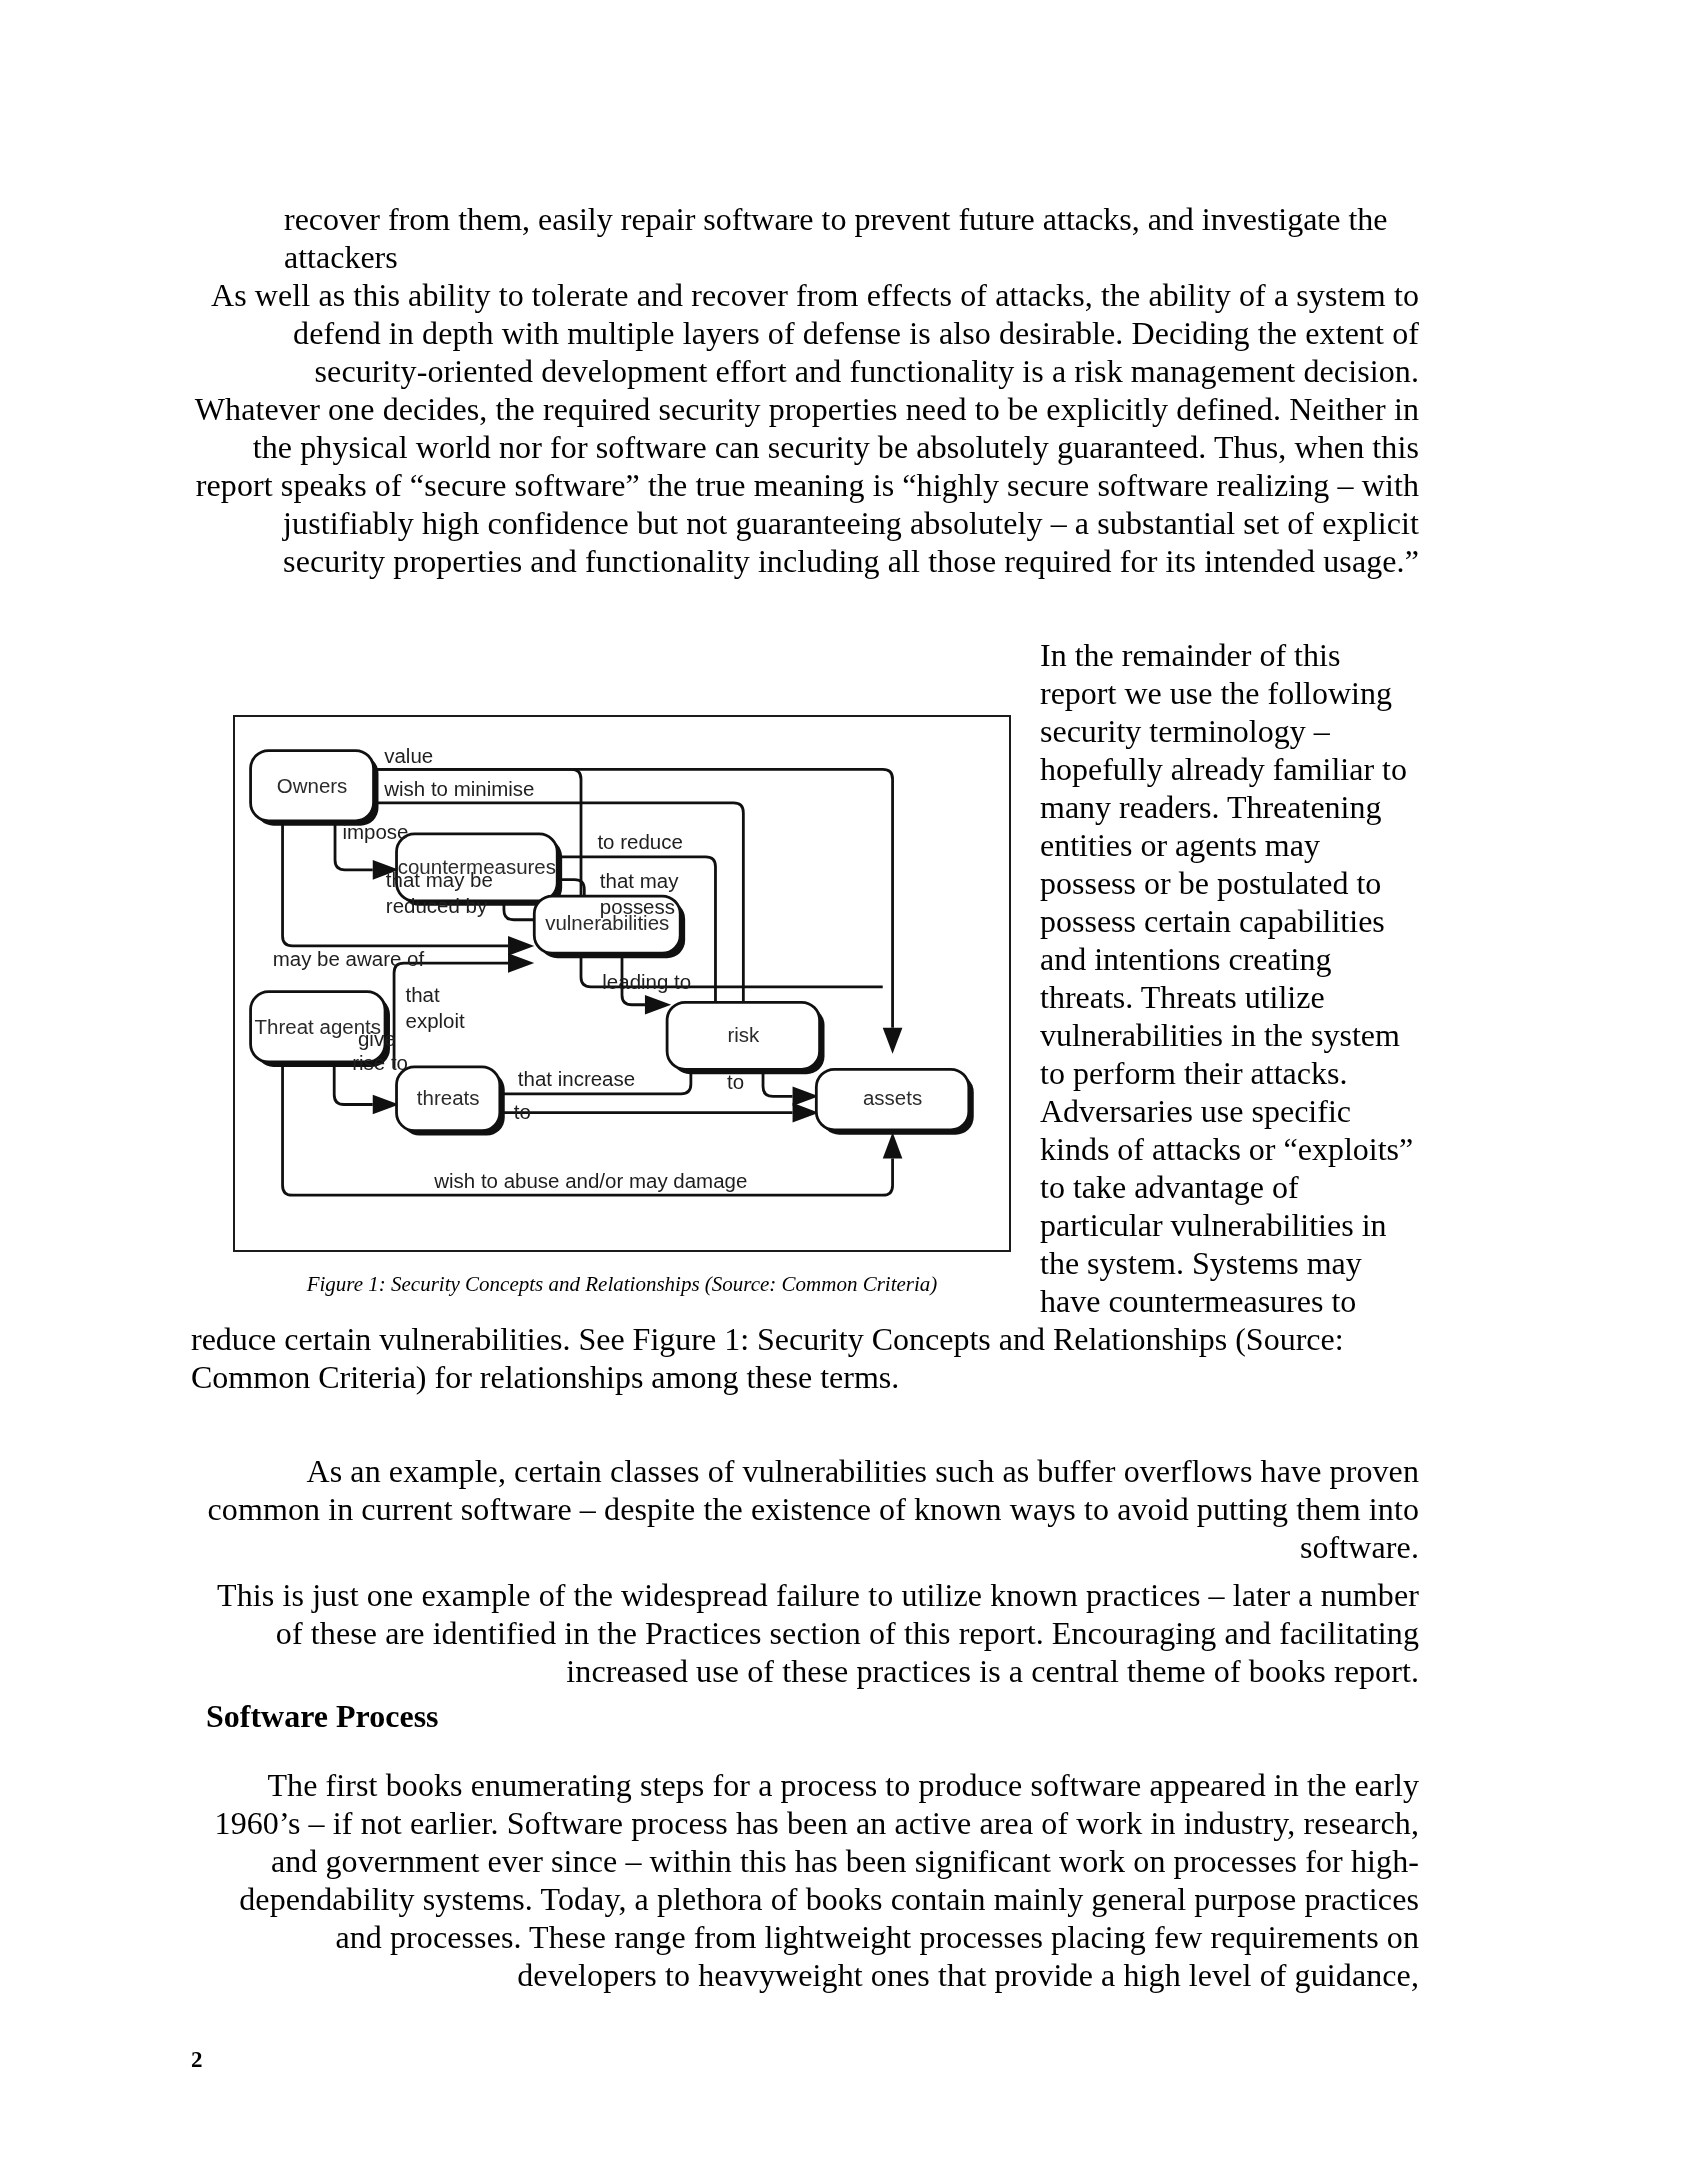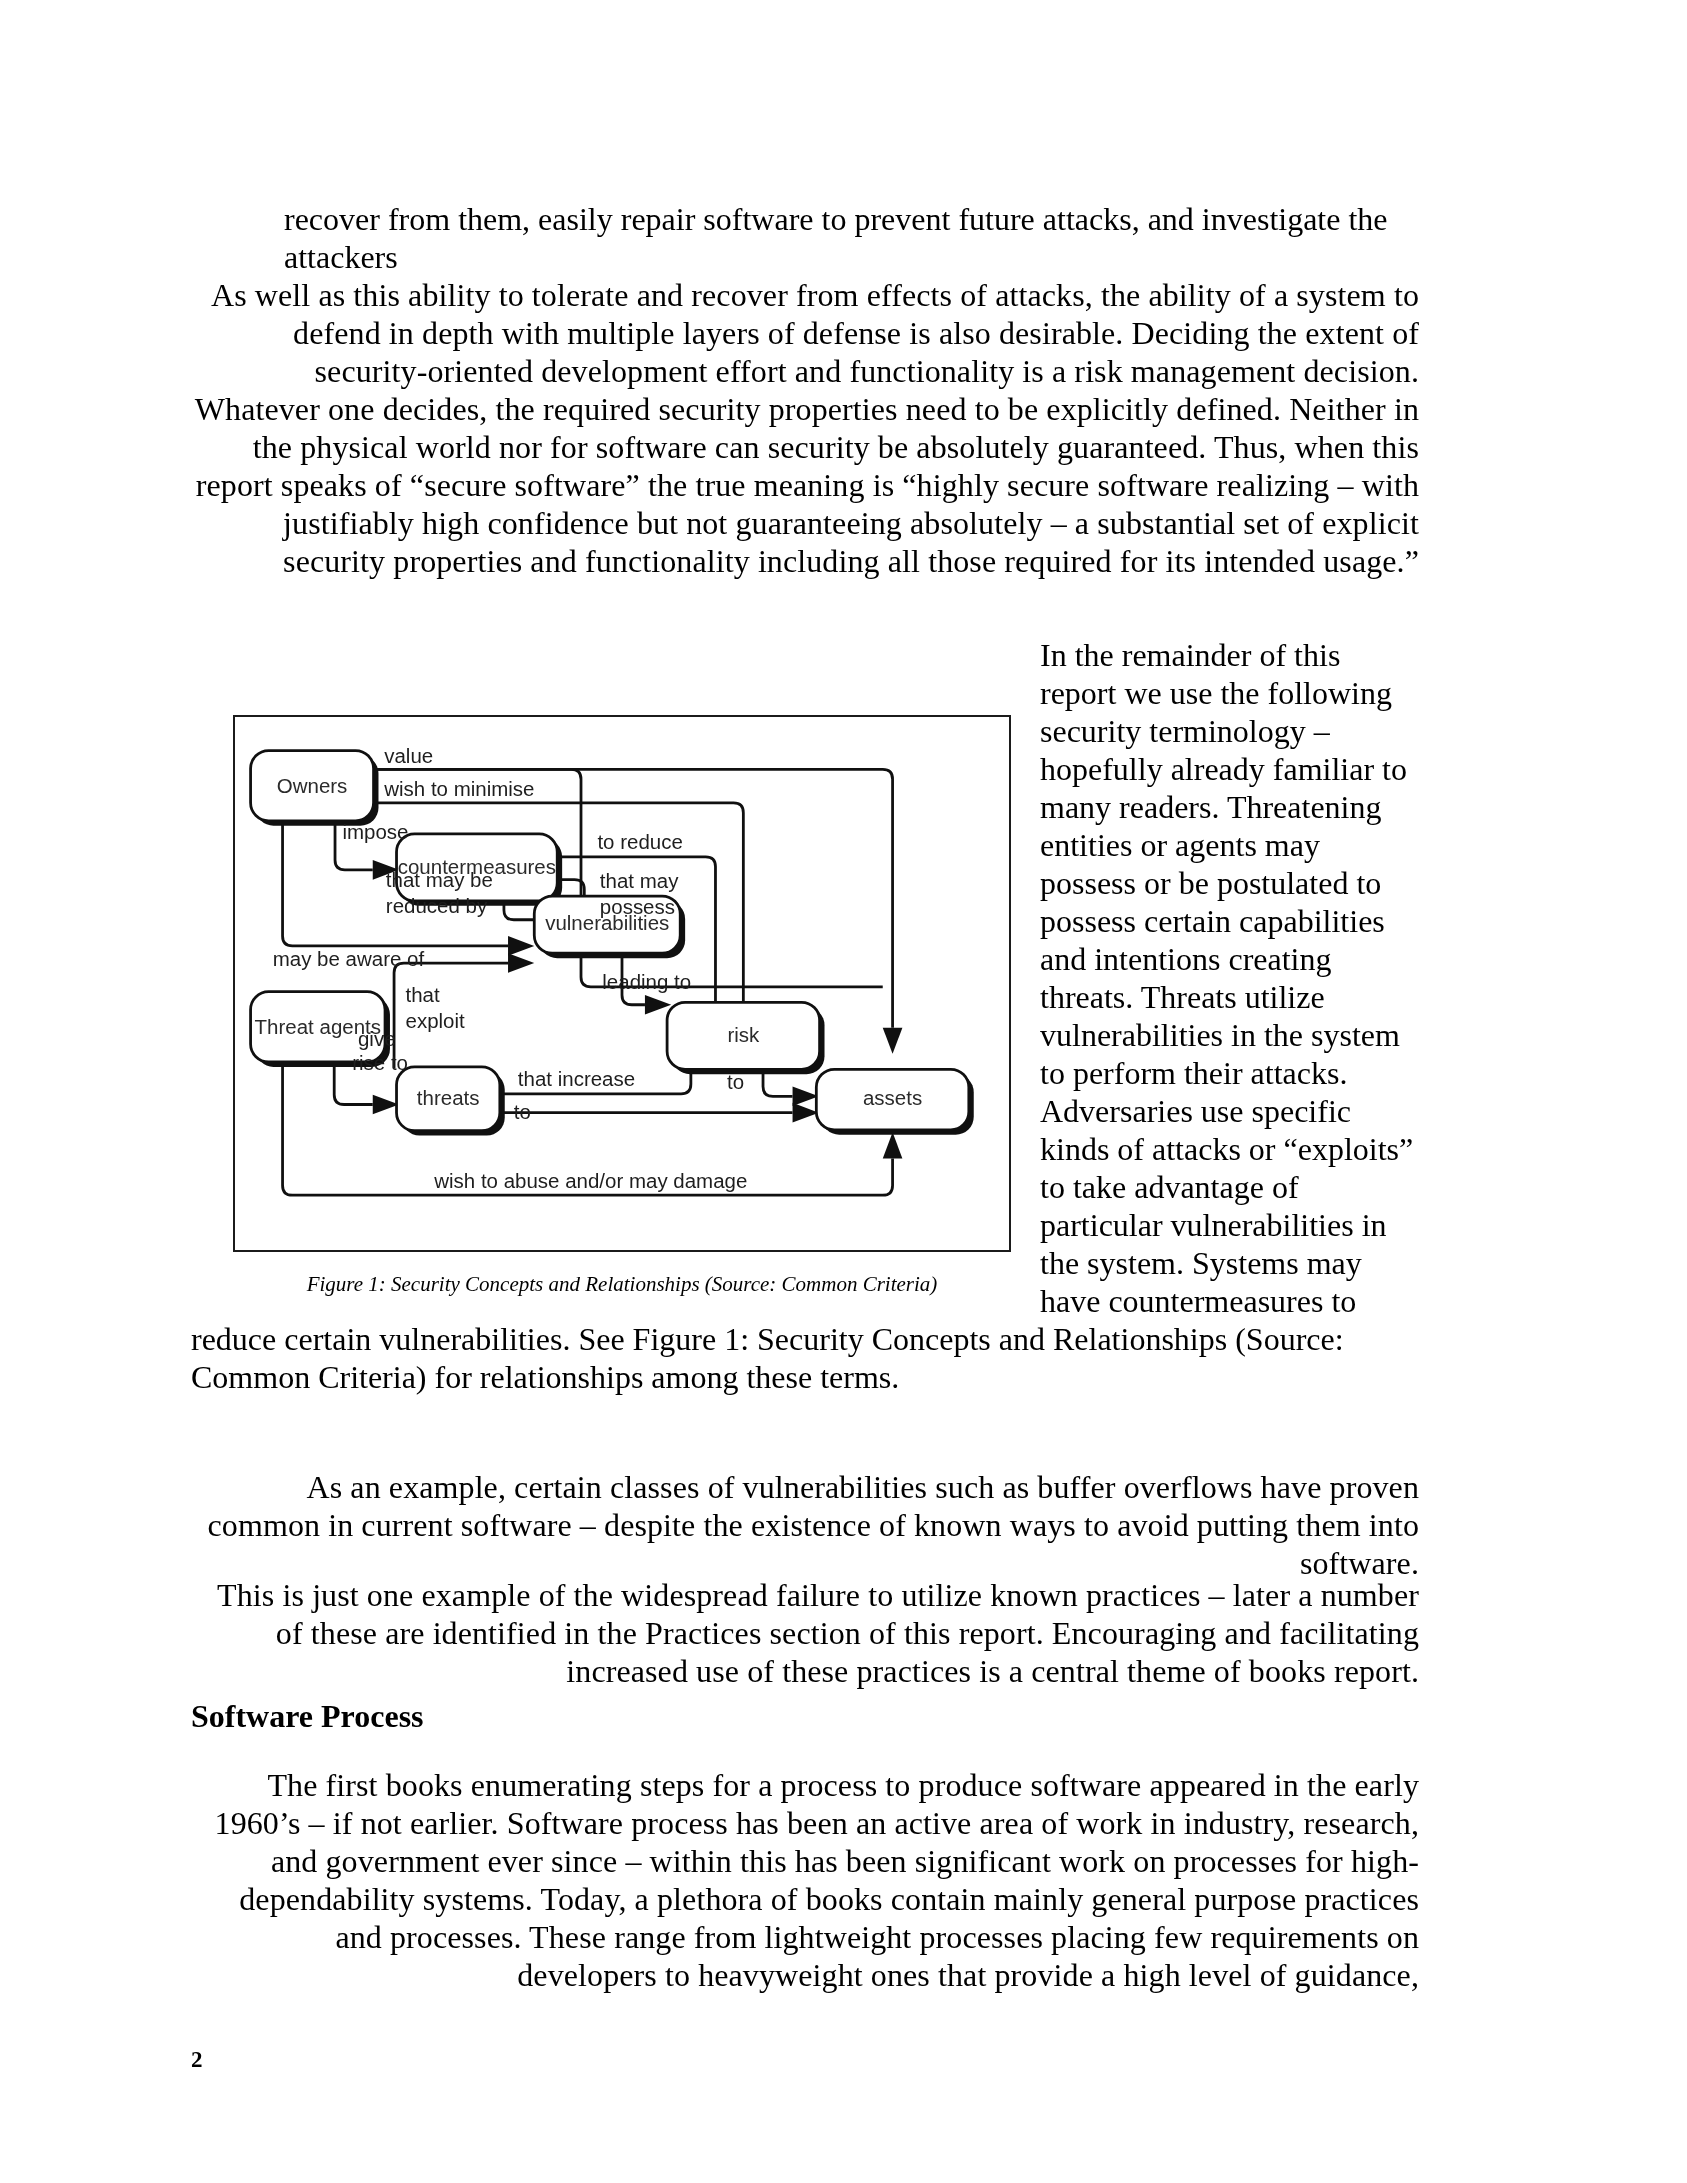--- a/index.html
+++ b/index.html
@@ -89,21 +89,21 @@
     width: 100%;
     height: 100%;
     display: block;
   }
 
   
 
   
   .section-heading {
     position: absolute;
-    left: 191px;
+    left: 206px;
     width: 1228px;
     font-size: 32px;
     font-weight: bold;
     line-height: 38px;
   }
 
   
   .page-number {
     position: absolute;
     left: 191px;
@@ -272,21 +272,21 @@
 
         </svg>
       </div>
 
       <div class="figure-caption">Figure 1: Security Concepts and Relationships (Source: Common Criteria)</div>
     </div>
 
     <p>In the remainder of this report we use the following security terminology – hopefully already familiar to many readers. Threatening entities or agents may possess or be postulated to possess certain capabilities and intentions creating threats. Threats utilize vulnerabilities in the system to perform their attacks. Adversaries use specific kinds of attacks or “exploits” to take advantage of particular vulnerabilities in the system. Systems may have countermeasures to reduce certain vulnerabilities. See Figure 1: Security Concepts and Relationships (Source: Common Criteria) for relationships among these terms.</p>
   </div>
 
-  <div class="body-text" style="top: 1452px; margin-top: 16px;">As an example, certain classes of vulnerabilities such as buffer overflows have proven common in current software – despite the existence of known ways to avoid putting them into software.</div>
+  <div class="body-text" style="top: 1452px;">As an example, certain classes of vulnerabilities such as buffer overflows have proven common in current software – despite the existence of known ways to avoid putting them into software.</div>
 
   <div class="body-text" style="top: 1576px;">This is just one example of the widespread failure to utilize known practices – later a number of these are identified in the Practices section of this report. Encouraging and facilitating increased use of these practices is a central theme of books report.</div>
 
   <div class="section-heading" style="top: 1697px;">Software Process</div>
 
   <div class="body-text" style="top: 1766px;">The first books enumerating steps for a process to produce software appeared in the early 1960’s – if not earlier. Software process has been an active area of work in industry, research, and government ever since – within this has been significant work on processes for high-dependability systems. Today, a plethora of books contain mainly general purpose practices and processes. These range from lightweight processes placing few requirements on developers to heavyweight ones that provide a high level of guidance,</div>
 
   <div class="page-number" style="top: 2047px;">2</div>
 
 </div>

